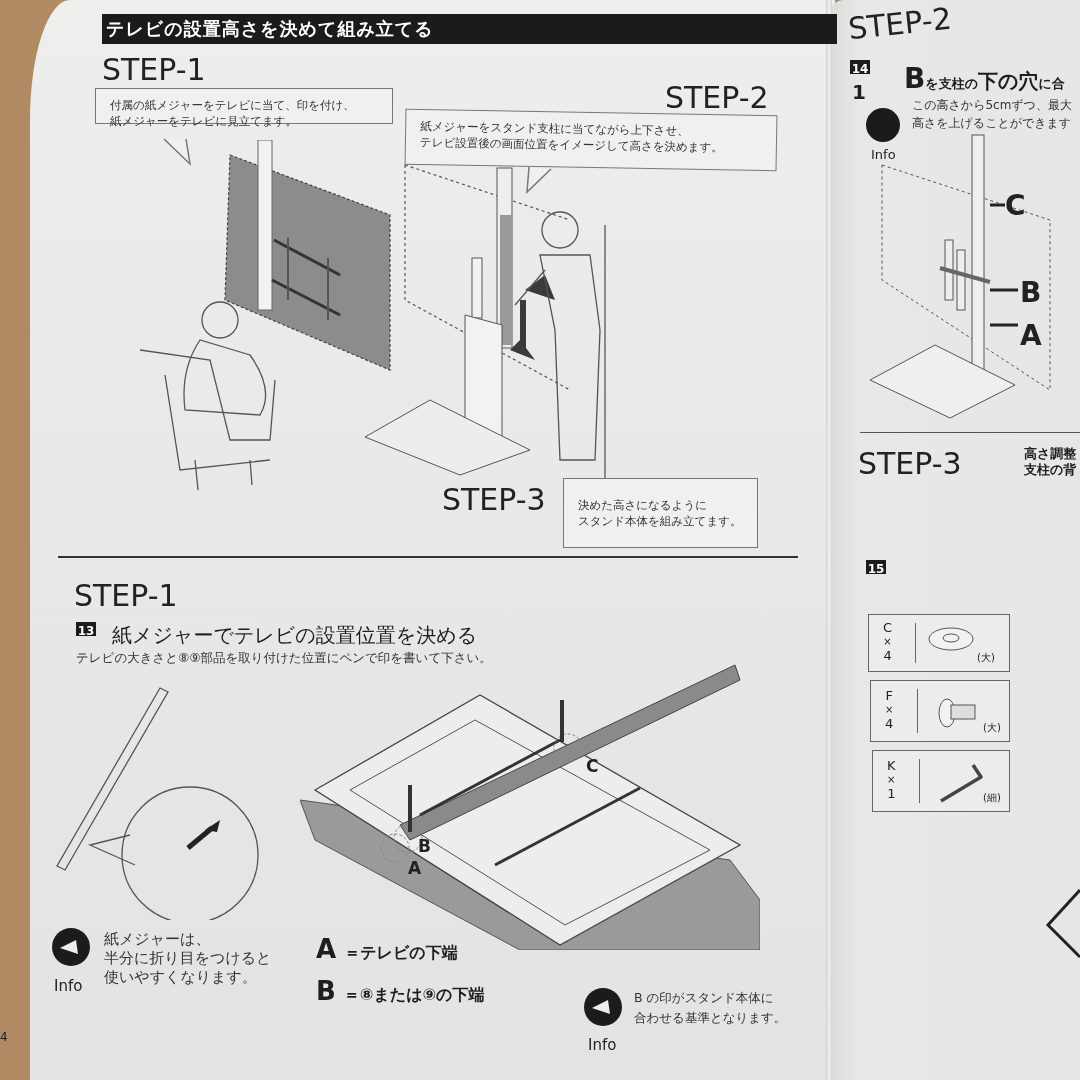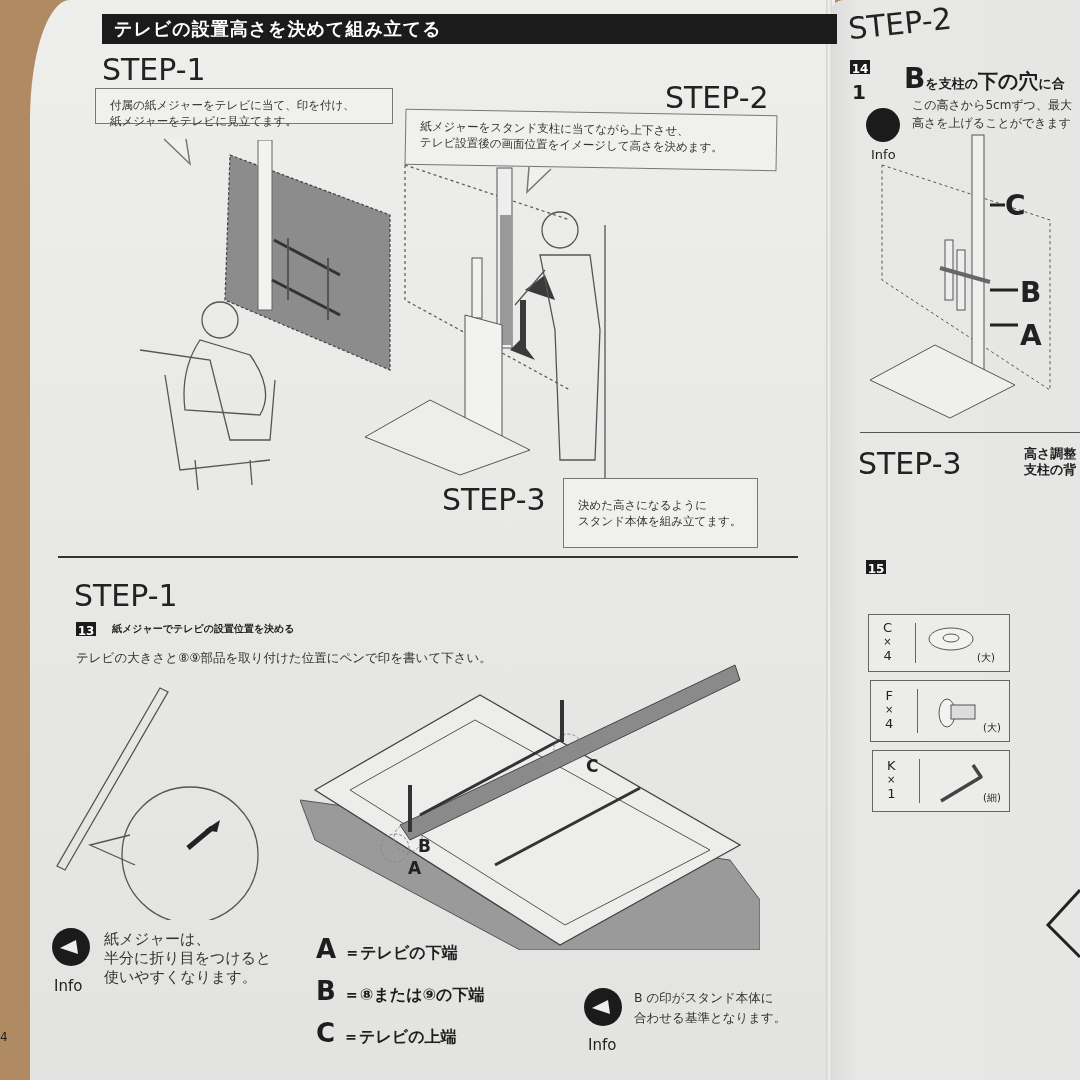--- a/index.html
+++ b/index.html
@@ -18,31 +18,31 @@
   .page-right {
     left:830px; top:0; width:250px; height:1080px;
     background:linear-gradient(90deg,#dcdcda 0%,#e8e8e6 12%,#e6e6e4 100%);
     border-top-left-radius:14px;
   }
   .gutter { position:absolute; left:826px; top:0; width:6px; height:1080px;
     background:linear-gradient(90deg,#cfcfcd,#f1f1ef,#d4d4d2); }
   .abs { position:absolute; }
   .section-bar {
     left:102px; top:14px; width:735px; height:30px; background:#1b1b1b;
-    color:#fff; font-weight:bold; font-size:18px; line-height:30px; padding-left:12px;
+    color:#fff; font-weight:bold; font-size:18px; line-height:30px; padding-left:4px;
     box-sizing:border-box; letter-spacing:1px;
   }
   .step { font-family:"DejaVu Sans", sans-serif; font-size:30px; color:#222; letter-spacing:0px; }
   .callout {
     border:1.5px solid #777; background:#f0f0ee; font-size:11.5px; line-height:16px; color:#333;
     padding:8px 14px; box-sizing:border-box;
   }
   .num-badge { background:#1b1b1b; color:#fff; font-weight:bold; font-size:12px;
     width:20px; height:14px; line-height:18px; text-align:center; }
-  .bold-head { font-weight:bold; font-size:10px; color:#1e1e1e; }
+  .bold-head { font-weight:normal; font-size:20px; color:#1e1e1e; }
   .body-txt { font-size:12.5px; color:#333; }
   .info-icon { width:38px; height:38px; border-radius:50%; background:#1b1b1b; }
   .info-label { font-size:15px; color:#222; }
   .legend-row { font-weight:bold; color:#1e1e1e; font-size:16px; }
   .legend-row .big { font-size:26px; margin-right:8px; }
   .part-box { border:1.5px solid #666; background:#ececea; box-sizing:border-box; }
   .part-letter { font-size:13px; text-align:center; line-height:14px; color:#222; }
   .divider { height:1.5px; background:#333; }
   svg { position:absolute; }
 </style>
@@ -168,21 +168,20 @@
 <div class="abs info-label" style="left:54px;top:977px;">Info</div>
 <div class="abs body-txt" style="left:104px;top:930px;line-height:19px;font-size:15px;">
   <div>紙メジャーは、</div>
   <div>半分に折り目をつけると</div>
   <div>使いやすくなります。</div>
 </div>
 
 <div class="abs" style="left:316px;top:930px;line-height:38px;">
   <div class="legend-row"><span class="big">A</span><span>＝テレビの下端</span></div>
   <div class="legend-row"><span class="big">B</span><span>＝⑧または⑨の下端</span></div>
-  <div class="legend-row"><span class="big">C</span><span>＝テレビの上端</span></div>
 </div>
 
 <div class="abs info-icon" style="left:584px;top:988px;">
   <svg width="38" height="38">
       <polygon points="8,20 24,12 26,26" fill="#eee"></polygon>
     </svg>
 </div>
 <div class="abs info-label" style="left:588px;top:1036px;">Info</div>
 <div class="abs body-txt" style="left:634px;top:988px;line-height:20px;">
   <div>B の印がスタンド本体に</div>

